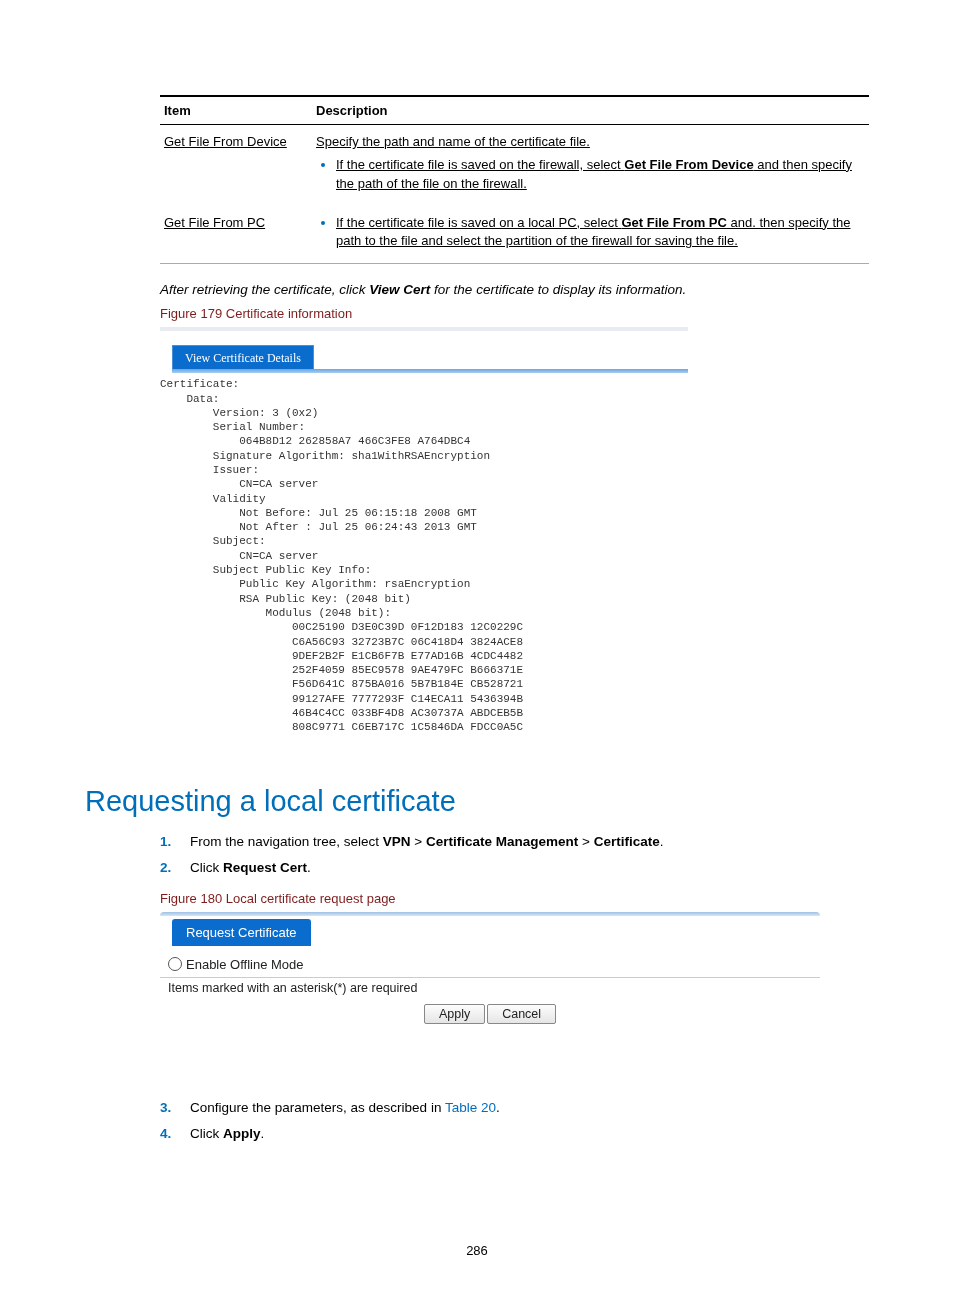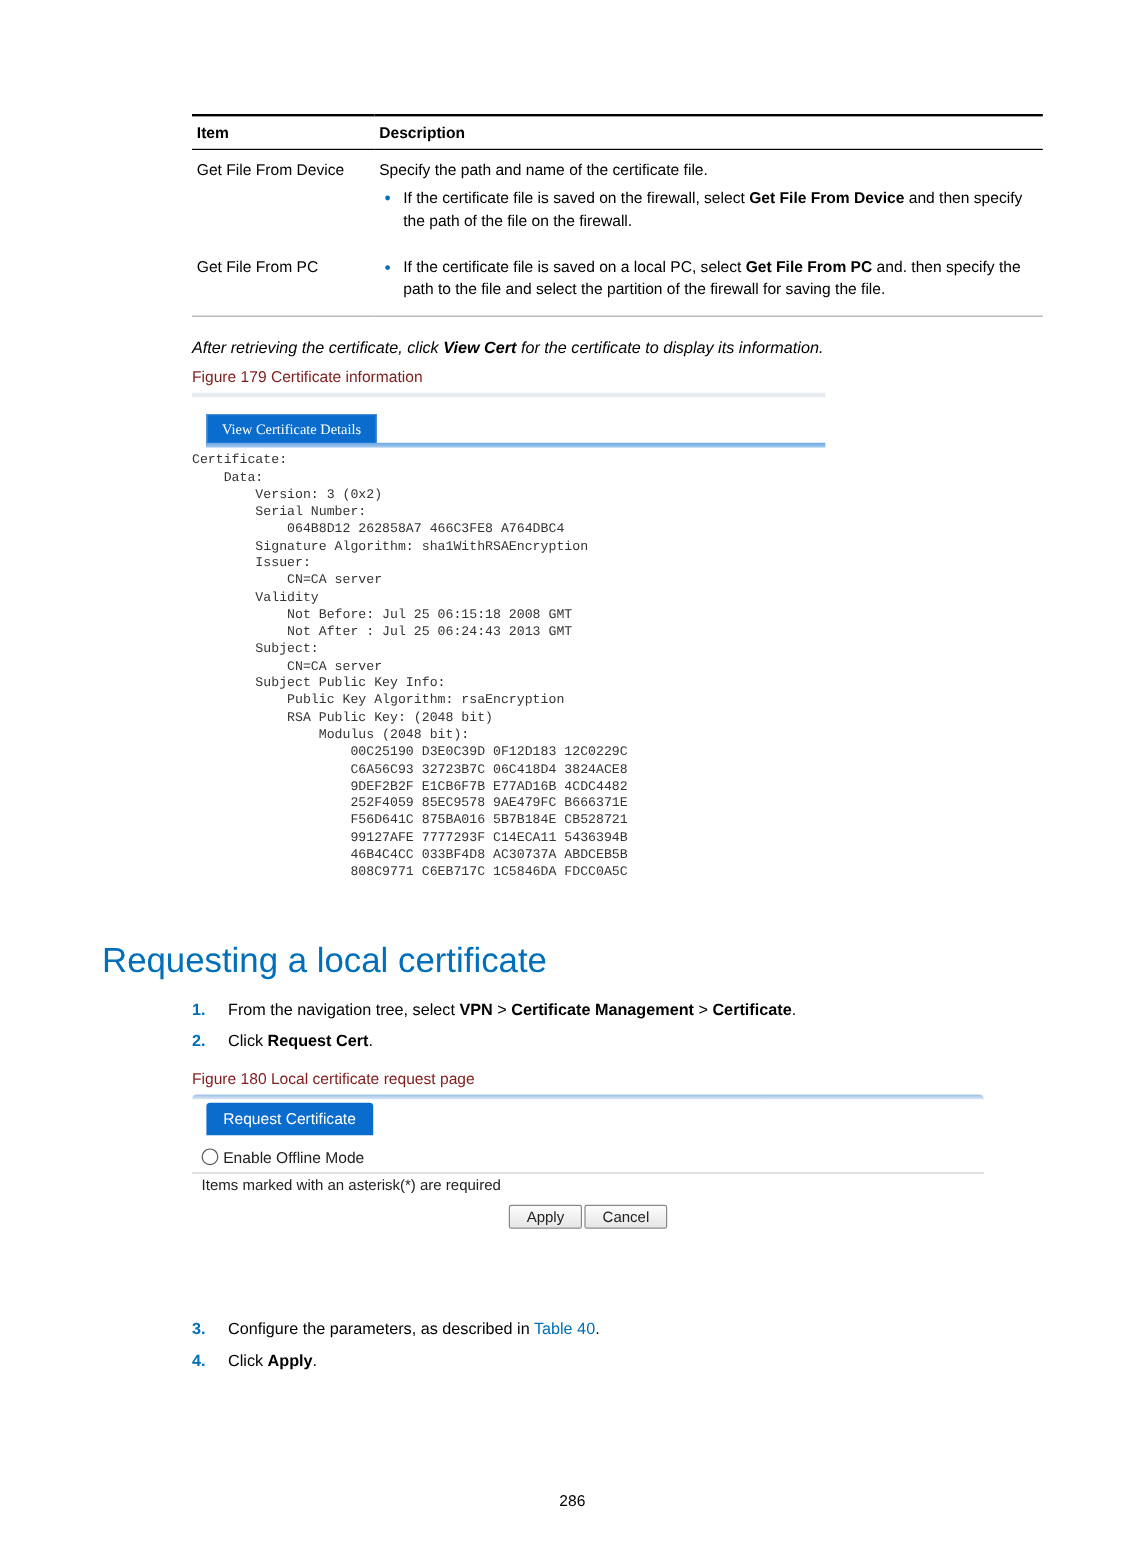--- a/index.html
+++ b/index.html
@@ -29,20 +29,21 @@
     border-bottom: 1px solid #000;
     text-align: left;
     padding: 6px 8px 6px 4px;
     font-weight: bold;
   }
   .param-table tbody td {
     border-bottom: 1px solid #aaa;
     padding: 8px 8px 8px 4px;
     vertical-align: top;
     line-height: 1.45;
+    text-decoration: underline;
   }
   .param-table tbody tr:last-child td {
     border-bottom: 2px solid #000;
   }
   .param-table tbody tr.inner td { border-bottom: none; }
   .param-table tbody tr.inner-last td { border-bottom: 1px solid #aaa; }
   .param-table td:first-child { width: 140px; }
   ul.bullet {
     list-style: disc;
     margin: 4px 0 0 20px;
@@ -316,21 +317,21 @@
         <div class="btn-row">
           <span class="btn-fake">Apply</span><span class="btn-fake">Cancel</span>
         </div>
       </div>
     </div>
 
     <ol class="steps" style="margin-top:16px;">
       <li>
         <span class="num">3.</span>
         <span>
-          <span>Configure the parameters, as described in </span><span class="link">Table 40</span>.
+          <span>Configure the parameters, as described in </span><span class="link">Table 20</span>.
         </span>
       </li>
       <li>
         <span class="num">4.</span>
         <span>
           <span>Click </span><b>Apply</b>.
         </span>
       </li>
     </ol>
   </div>

